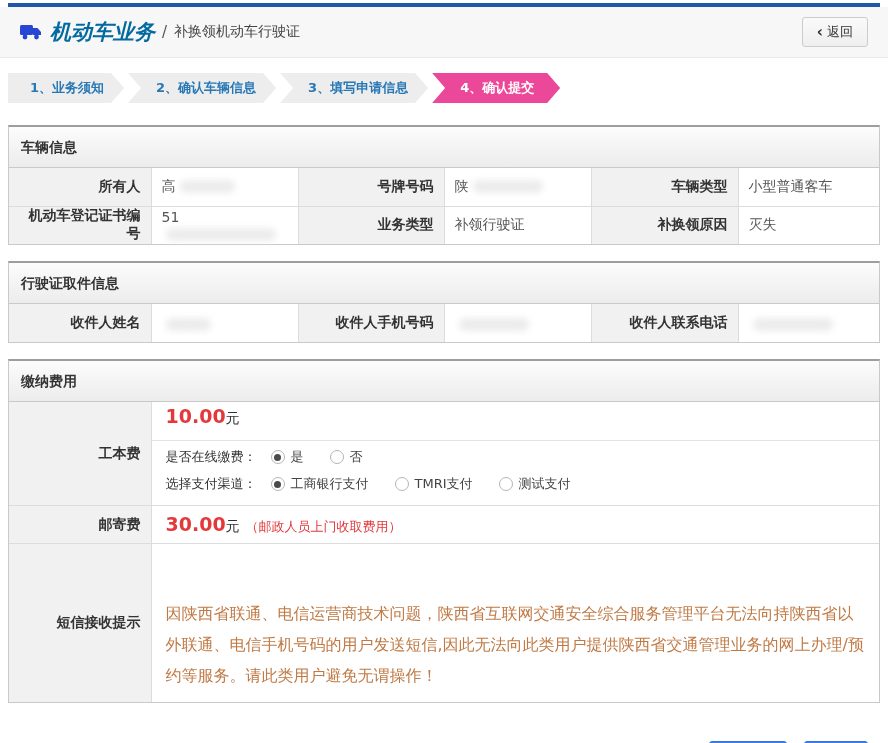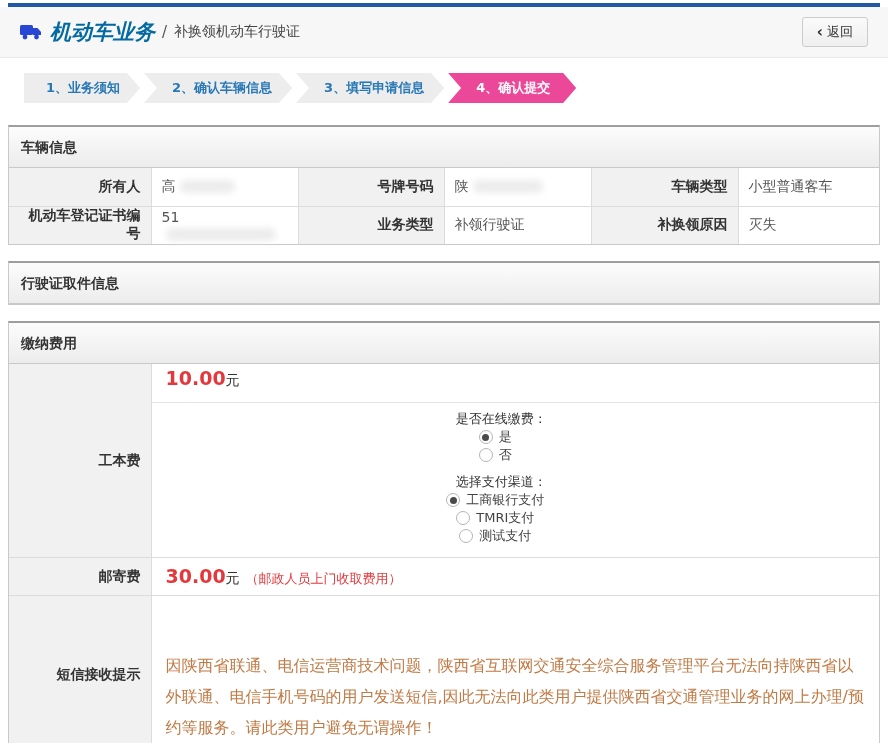--- a/index.html
+++ b/index.html
@@ -21,21 +21,21 @@
         height:30px;padding:0 14px;font-size:13px;color:#333;cursor:pointer;display:flex;align-items:center;gap:4px;
         font-family:inherit;}
   .chev{font-weight:bold;font-size:15px;line-height:1;}
 
   
   .steps{display:flex;margin:15px 8px 22px 8px;height:30px;}
   .step{height:30px;line-height:30px;background:#ededed;color:#2878b5;font-weight:bold;font-size:13px;
         padding:0 20px 0 28px;margin-left:4px;white-space:nowrap;cursor:default;
         clip-path:polygon(0 0, calc(100% - 13px) 0, 100% 50%, calc(100% - 13px) 100%, 0 100%, 13px 50%);}
   .step.first{clip-path:polygon(0 0, calc(100% - 13px) 0, 100% 50%, calc(100% - 13px) 100%, 0 100%);
-        padding-left:22px;margin-left:16px;}
+        padding-left:22px;margin-left:0;}
   .step.active{background:#ec4899;color:#fff;padding-right:26px;}
 
   
   .box{margin:0 8px 16px 8px;border:1px solid #c9c9c9;border-top:2px solid #9e9e9e;}
   .box-title{height:34px;line-height:34px;padding:3px 12px;font-size:14px;font-weight:bold;color:#333;
         background:linear-gradient(#fcfcfc,#ececec);border-bottom:1px solid #c9c9c9;}
   table{width:100%;border-collapse:collapse;table-layout:fixed;}
   th,td{border:1px solid #dcdcdc;height:38px;font-size:14px;padding:0 10px;box-sizing:border-box;}
   th{background:#f1f1f1;text-align:right;color:#333;font-weight:bold;}
   td{color:#555;text-align:left;background:#fff;}
@@ -47,21 +47,21 @@
   
   .redact{display:inline-block;height:13px;background:#ececec;border-radius:6px;filter:blur(3px);
         vertical-align:middle;margin-left:4px;}
   .r45{width:45px}.r55{width:55px}.r70{width:70px}.r80{width:80px}.r110{width:110px}.r150{width:150px}
 
   
   .fee-cell{padding:0 !important;vertical-align:top;}
   .fee-line{padding:3px 14px 12px 14px;border-bottom:1px solid #e3e3e3;}
   .amount{font-size:19px;font-weight:bold;color:#e4393c;}
   .unit{font-size:14px;color:#333;}
-  .opt-line{display:flex;align-items:center;padding:7px 14px 2px 0;font-size:13px;color:#333;flex-direction:column;}
+  .opt-line{display:flex;padding:7px 14px 2px 14px;font-size:13px;color:#333;}
   .opt-line.last{padding-bottom:12px;}
   .opt-q{margin-right:14px;}
   .radio{display:inline-flex;align-items:center;gap:6px;margin-right:26px;cursor:pointer;color:#444;font-size:13px;}
   .rb{width:14px;height:14px;border:1px solid #b5b5b5;border-radius:50%;background:#fff;display:inline-flex;
       align-items:center;justify-content:center;box-sizing:border-box;}
   .rb.checked::after{content:"";width:7px;height:7px;border-radius:50%;background:#4a4a4a;}
   .note-red{font-size:13px;color:#e4393c;margin-left:6px;}
   .code-row td{padding:8px 14px;}
   .code-input{width:150px;height:30px;border:1px solid #ccc;border-radius:3px;box-sizing:border-box;
       font-family:inherit;font-size:14px;padding:0 8px;vertical-align:middle;}
@@ -144,20 +144,28 @@
     <table>
       <colgroup>
           <col style="width:142px">
           <col style="width:147px">
           <col style="width:146px">
           <col style="width:147px">
           <col style="width:147px">
           <col>
         </colgroup>
       <tbody>
+          <tr>
+        <th>收件人姓名</th>
+        <td><span class="redact r45"></span></td>
+        <th>收件人手机号码</th>
+        <td><span class="redact r70"></span></td>
+        <th>收件人联系电话</th>
+        <td><span class="redact r80"></span></td>
+      </tr>
     </tbody>
       </table>
   </section>
 
   <section class="box">
     <div class="box-title">缴纳费用</div>
     <table>
       <colgroup>
           <col style="width:142px">
           <col>

